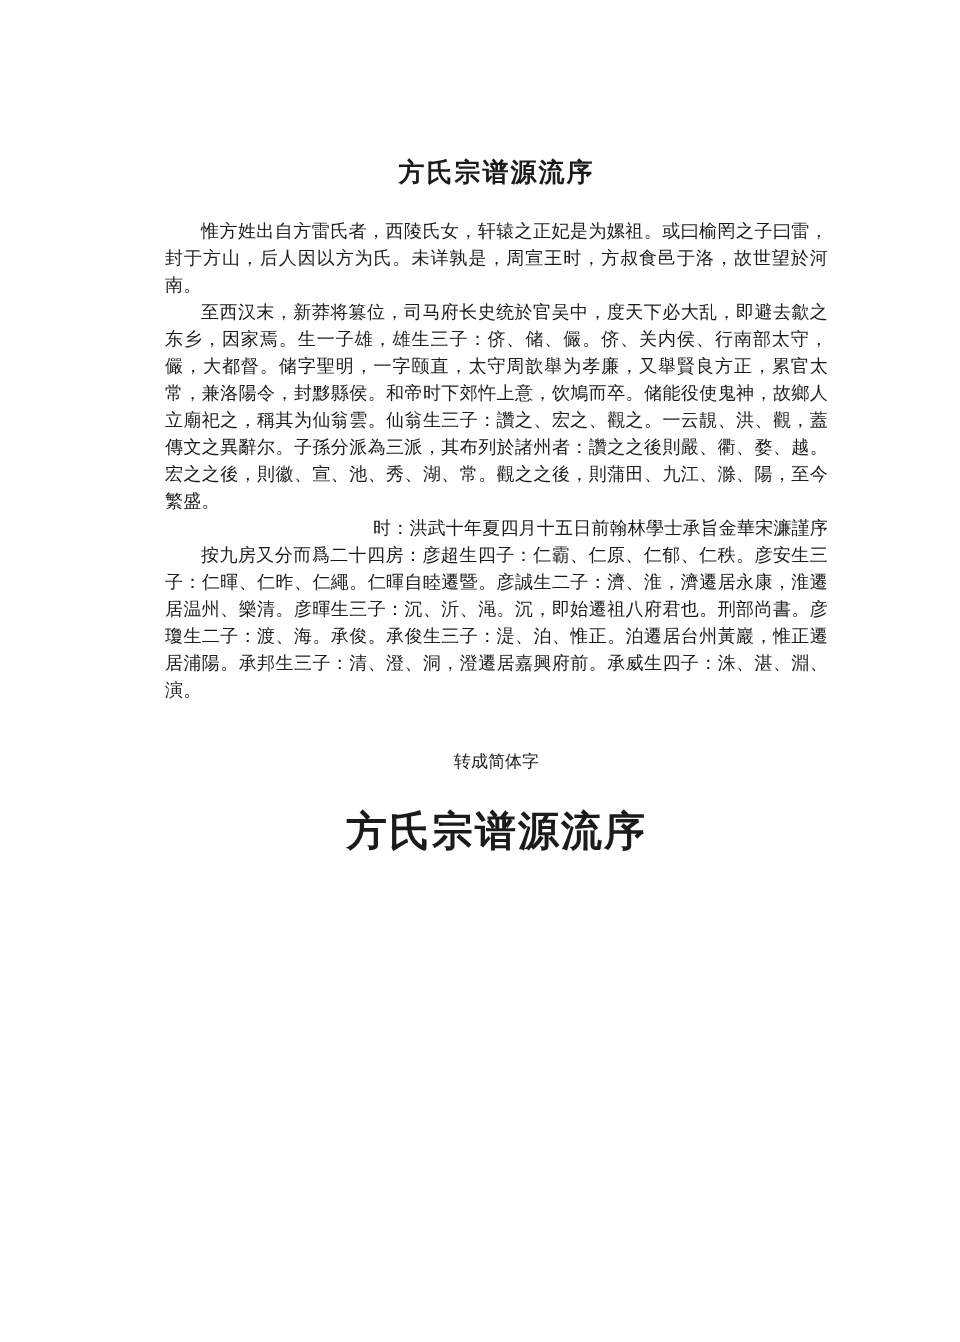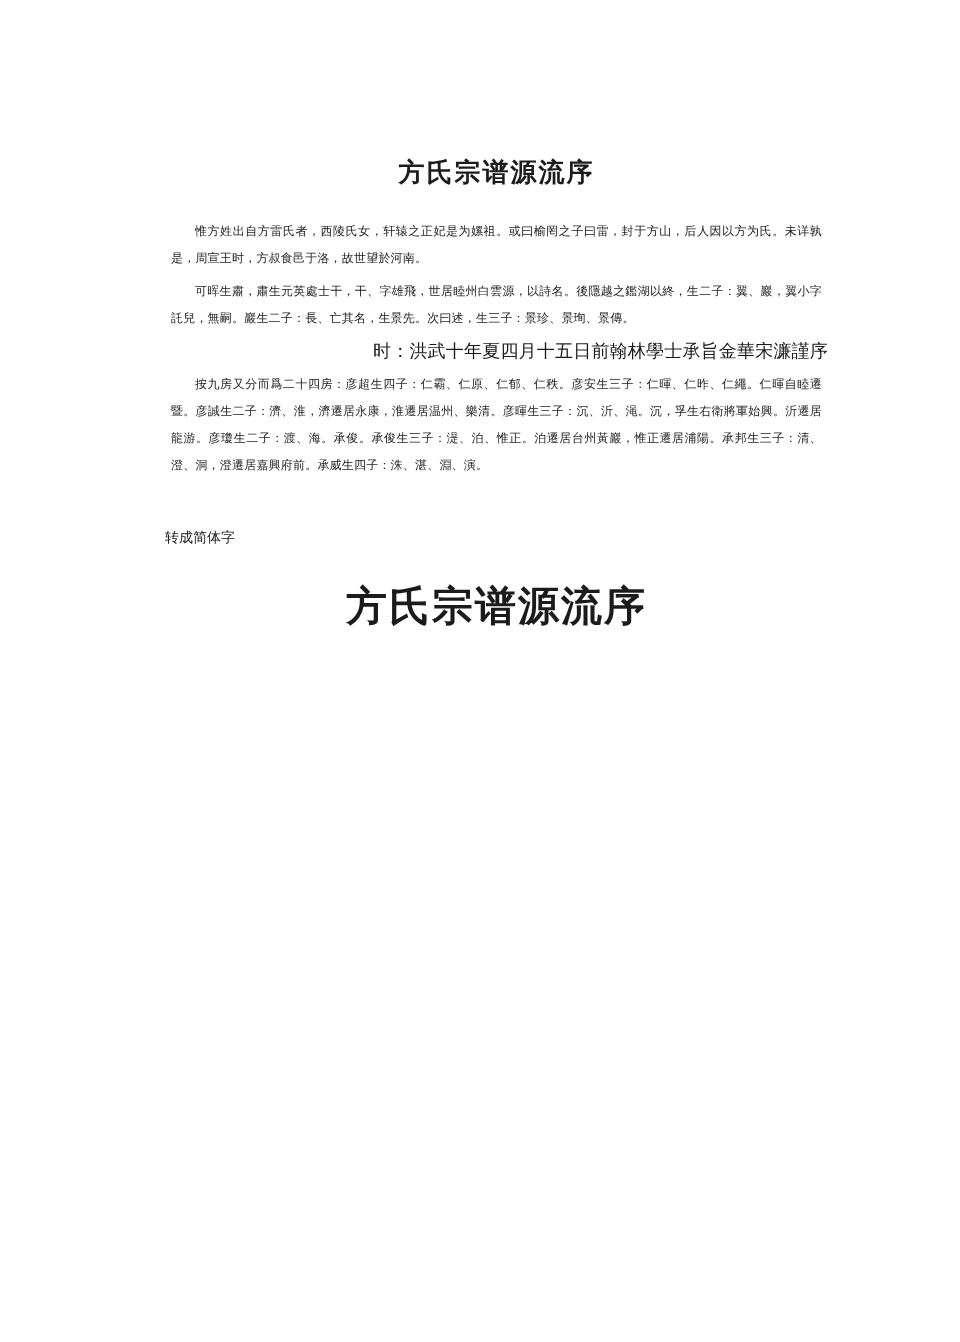--- a/index.html
+++ b/index.html
@@ -24,61 +24,62 @@
     width: 663px;
   }
   .doc-title {
     margin: 155px 0 28px 0;
     font-size: 26px;
     font-weight: bold;
     text-align: center;
     letter-spacing: 2px;
   }
   .para {
-    margin: 6px;
-    font-size: 12px;
+    margin: 0;
+    font-size: 18px;
     line-height: 27px;
     text-align: justify;
     text-indent: 2em;
     letter-spacing: 0.2px;
   }
   .date-line {
     margin: 0;
     font-size: 18px;
     line-height: 27px;
     text-align: right;
     letter-spacing: 0.2px;
   }
   .note {
     margin: 46px 0 0 0;
-    font-size: 14px;
+    font-size: 17px;
     line-height: 24px;
     text-indent: 0;
+    text-align: center;
   }
   .main-title {
     margin: 30px 0 26px 0;
     font-size: 41px;
     font-weight: bold;
     text-align: center;
     letter-spacing: 2px;
   }
 </style>
 </head>
 <body>
 
 <div class="page">
   <div class="content">
 
     <h1 class="doc-title">方氏宗谱源流序</h1>
 
     <p class="para">惟方姓出自方雷氏者，西陵氏女，轩辕之正妃是为嫘祖。或曰榆罔之子曰雷，封于方山，后人因以方为氏。未详孰是，周宣王时，方叔食邑于洛，故世望於河南。</p>
-    <p class="para">可晖生肅，肅生元英處士干，干、字雄飛，世居睦州白雲源，以詩名。後隱越之鑑湖以終，生二子：翼、巖，翼小字託兒，無嗣。巖生二子：長、亡其名，生景先。次曰述，生三子：景珍、景珣、景傳。</p>
+    <p class="para">至西汉末，新莽将篡位，司马府长史统於官吴中，度天下必大乱，即避去歙之东乡，因家焉。生一子雄，雄生三子：侪、储、儼。侪、关内侯、行南部太守，儼，大都督。储字聖明，一字颐直，太守周歆舉为孝廉，又舉賢良方正，累官太常，兼洛陽令，封黟縣侯。和帝时下郊忤上意，饮鳩而卒。储能役使鬼神，故鄉人立廟祀之，稱其为仙翁雲。仙翁生三子：讚之、宏之、觀之。一云靚、洪、觀，蓋傳文之異辭尔。子孫分派為三派，其布列於諸州者：讚之之後則嚴、衢、婺、越。宏之之後，則徽、宣、池、秀、湖、常。觀之之後，則蒲田、九江、滁、陽，至今繁盛。</p>
 
     <p class="date-line">时：洪武十年夏四月十五日前翰林學士承旨金華宋濂謹序</p>
 
-    <p class="para">按九房又分而爲二十四房：彦超生四子：仁霸、仁原、仁郁、仁秩。彦安生三子：仁暉、仁昨、仁繩。仁暉自睦遷暨。彦誠生二子：濟、淮，濟遷居永康，淮遷居温州、樂清。彦暉生三子：沉、沂、渑。沉，孚生右衛將軍始興。沂遷居龍游。彦瓊生二子：渡、海。承俊。承俊生三子：湜、泊、惟正。泊遷居台州黃巖，惟正遷居浦陽。承邦生三子：清、澄、洞，澄遷居嘉興府前。承威生四子：洙、湛、淵、演。</p>
+    <p class="para">按九房又分而爲二十四房：彦超生四子：仁霸、仁原、仁郁、仁秩。彦安生三子：仁暉、仁昨、仁繩。仁暉自睦遷暨。彦誠生二子：濟、淮，濟遷居永康，淮遷居温州、樂清。彦暉生三子：沉、沂、渑。沉，即始遷祖八府君也。刑部尚書。彦瓊生二子：渡、海。承俊。承俊生三子：湜、泊、惟正。泊遷居台州黃巖，惟正遷居浦陽。承邦生三子：清、澄、洞，澄遷居嘉興府前。承威生四子：洙、湛、淵、演。</p>
 
     <p class="note">转成简体字</p>
 
     <h1 class="main-title">方氏宗谱源流序</h1>
 
   </div>
 </div>
 
 </body></html>

